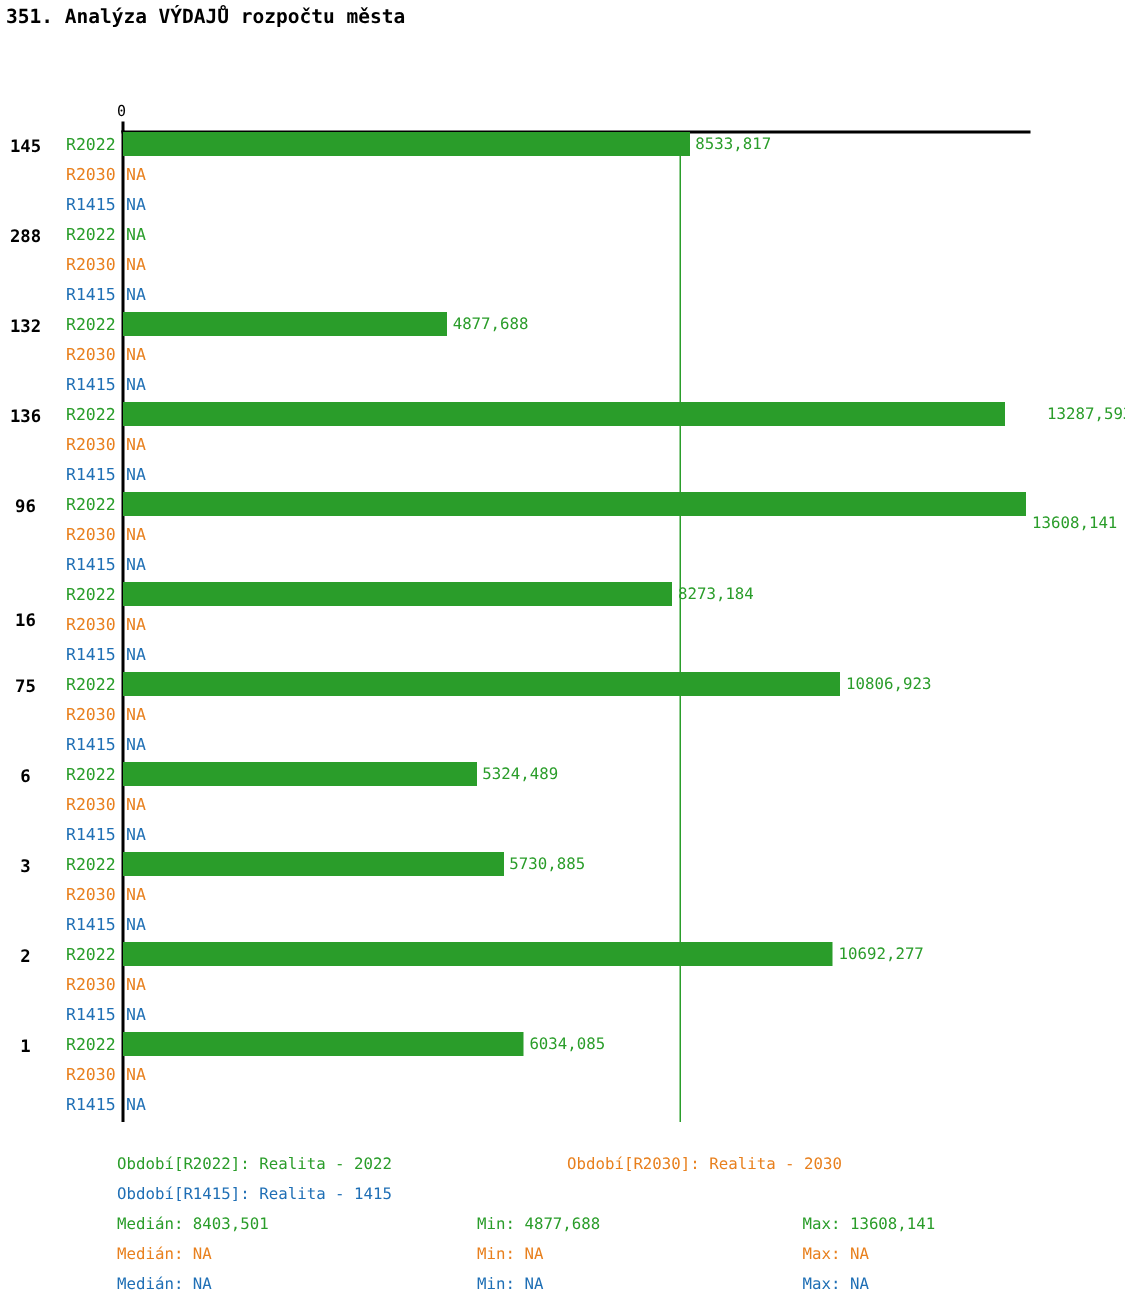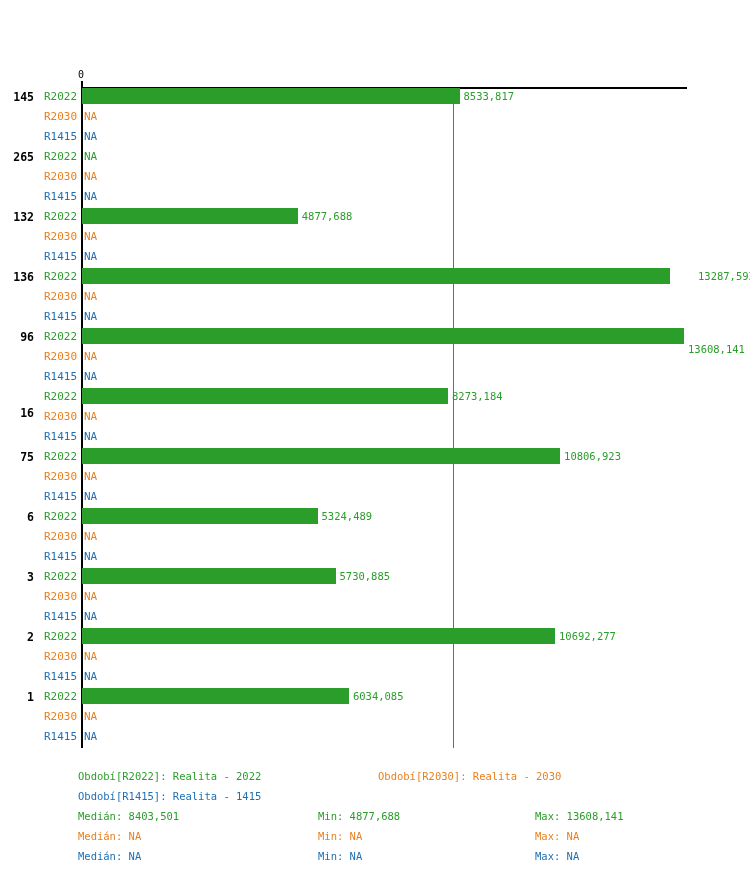--- a/index.html
+++ b/index.html
@@ -72,21 +72,21 @@
     position: absolute;
     width: 1px;
   }
 
   .grp-label {
     position: absolute;
     font-size: 11.5px;
     font-weight: bold;
     line-height: 12px;
     color: #000;
-    text-align: right;
+    text-align: center;
     white-space: pre;
   }
   .ser-label {
     position: absolute;
     font-size: 11px;
     line-height: 12px;
     white-space: pre;
   }
   .bar {
     position: absolute;
@@ -117,37 +117,38 @@
     position: absolute;
     font-size: 10.5px;
     line-height: 12px;
     white-space: pre;
   }
 </style>
 </head>
 <body>
 
 <div class="title-block">
+  <div class="title-1">351. Analýza VÝDAJŮ rozpočtu města</div>
 </div>
 
 <div id="plot">
     <div class="axis-zero-label" style="left: 78px; top: 0px;">0</div>
     <div class="axis-tick" style="left: 81px; top: 11px; height: 7px;"></div>
     <div class="axis-top-line" style="left: 81px; top: 17px; width: 606px;"></div>
     <div class="axis-vline" style="left: 81px; top: 17px; height: 661px;"></div>
     <div class="median-line" style="left: 452.756px; top: 19px; height: 659px; background: rgb(42, 157, 42);"></div>
     <div class="grp-label" style="left: 0px; width: 34px; top: 21px;">145</div>
     <div class="ser-label" style="left: 44px; top: 21px; color: rgb(42, 157, 42);">R2022</div>
     <div class="bar" style="left: 82px; top: 18px; width: 377.521px; background: rgb(42, 157, 42);"></div>
     <div class="bar-value" style="left: 463.521px; top: 21px; color: rgb(42, 157, 42);">8533,817</div>
     <div class="ser-label" style="left: 44px; top: 41px; color: rgb(232, 128, 30);">R2030</div>
     <div class="na-text" style="left: 84px; top: 41px; color: rgb(232, 128, 30);">NA</div>
     <div class="ser-label" style="left: 44px; top: 61px; color: rgb(31, 111, 181);">R1415</div>
     <div class="na-text" style="left: 84px; top: 61px; color: rgb(31, 111, 181);">NA</div>
-    <div class="grp-label" style="left: 0px; width: 34px; top: 81px;">265</div>
+    <div class="grp-label" style="left: 0px; width: 34px; top: 81px;">288</div>
     <div class="ser-label" style="left: 44px; top: 81px; color: rgb(42, 157, 42);">R2022</div>
     <div class="na-text" style="left: 84px; top: 81px; color: rgb(42, 157, 42);">NA</div>
     <div class="ser-label" style="left: 44px; top: 101px; color: rgb(232, 128, 30);">R2030</div>
     <div class="na-text" style="left: 84px; top: 101px; color: rgb(232, 128, 30);">NA</div>
     <div class="ser-label" style="left: 44px; top: 121px; color: rgb(31, 111, 181);">R1415</div>
     <div class="na-text" style="left: 84px; top: 121px; color: rgb(31, 111, 181);">NA</div>
     <div class="grp-label" style="left: 0px; width: 34px; top: 141px;">132</div>
     <div class="ser-label" style="left: 44px; top: 141px; color: rgb(42, 157, 42);">R2022</div>
     <div class="bar" style="left: 82px; top: 138px; width: 215.78px; background: rgb(42, 157, 42);"></div>
     <div class="bar-value" style="left: 301.78px; top: 141px; color: rgb(42, 157, 42);">4877,688</div>

